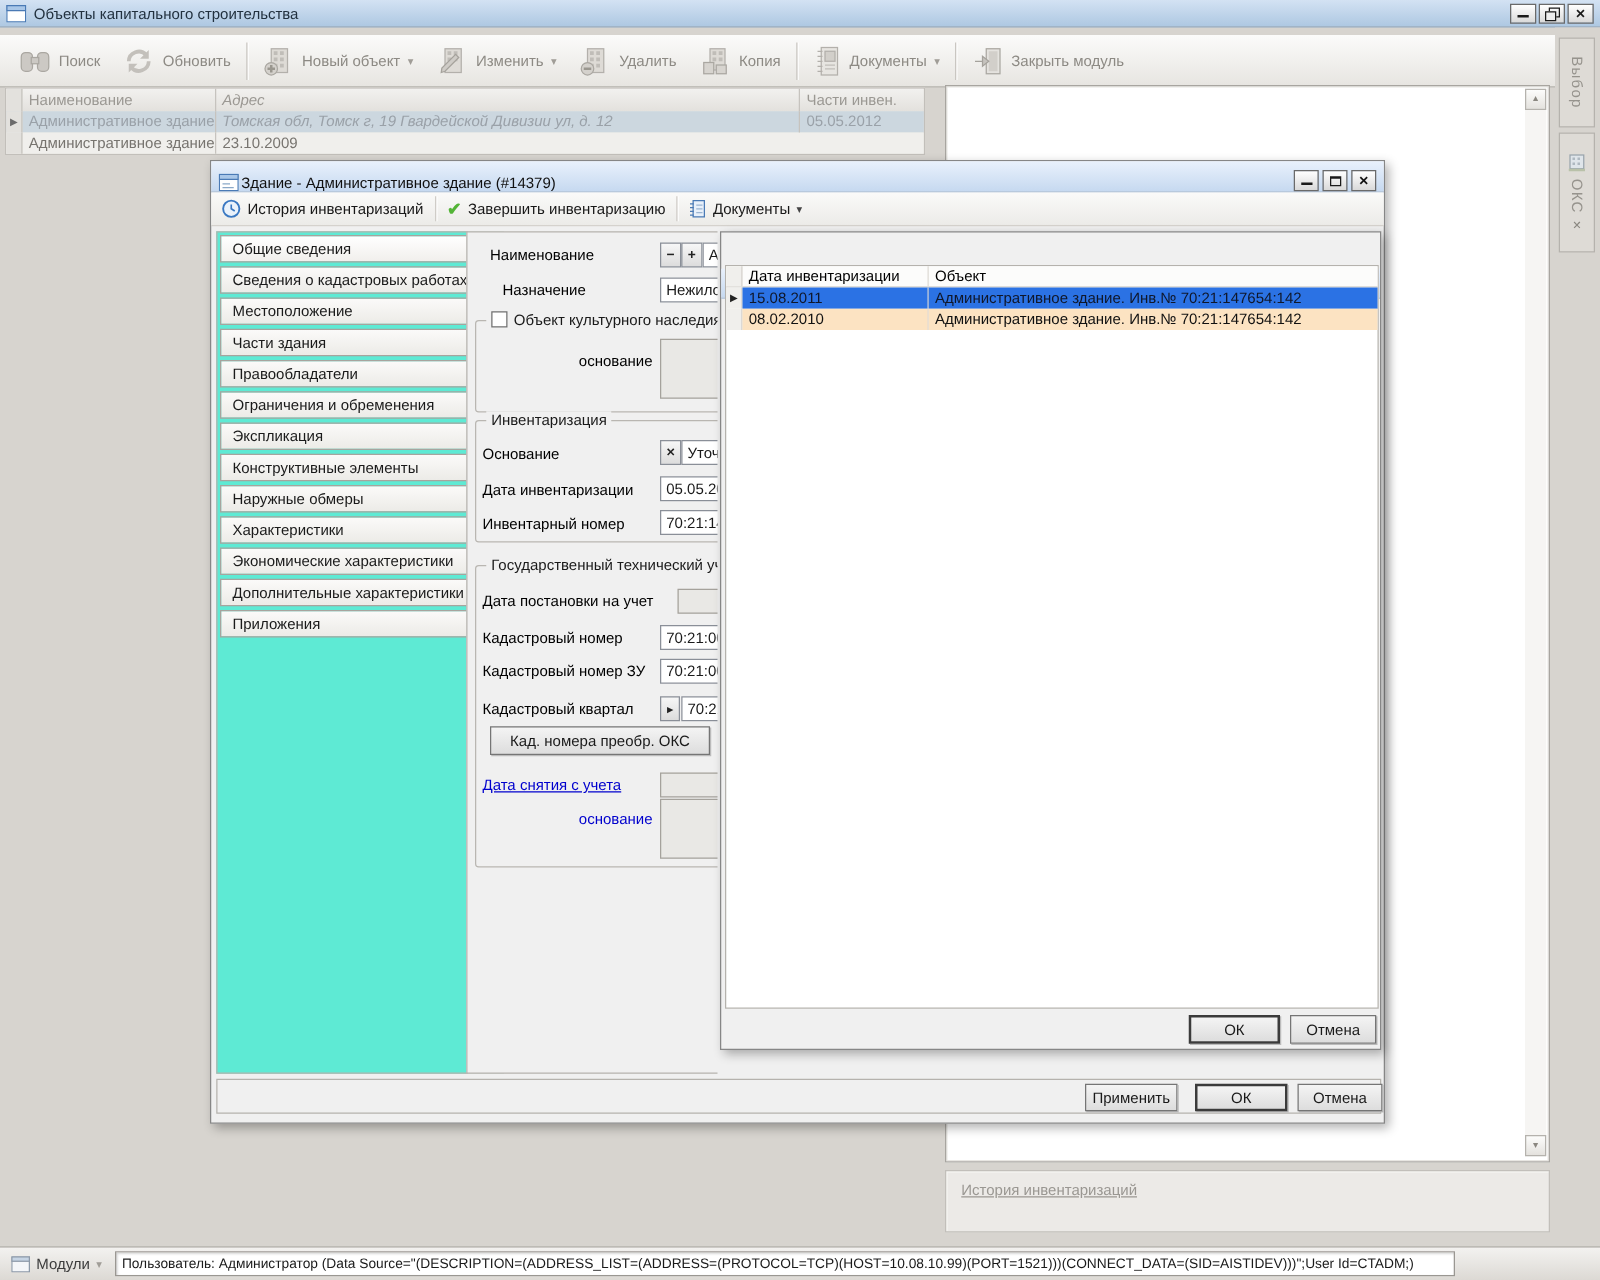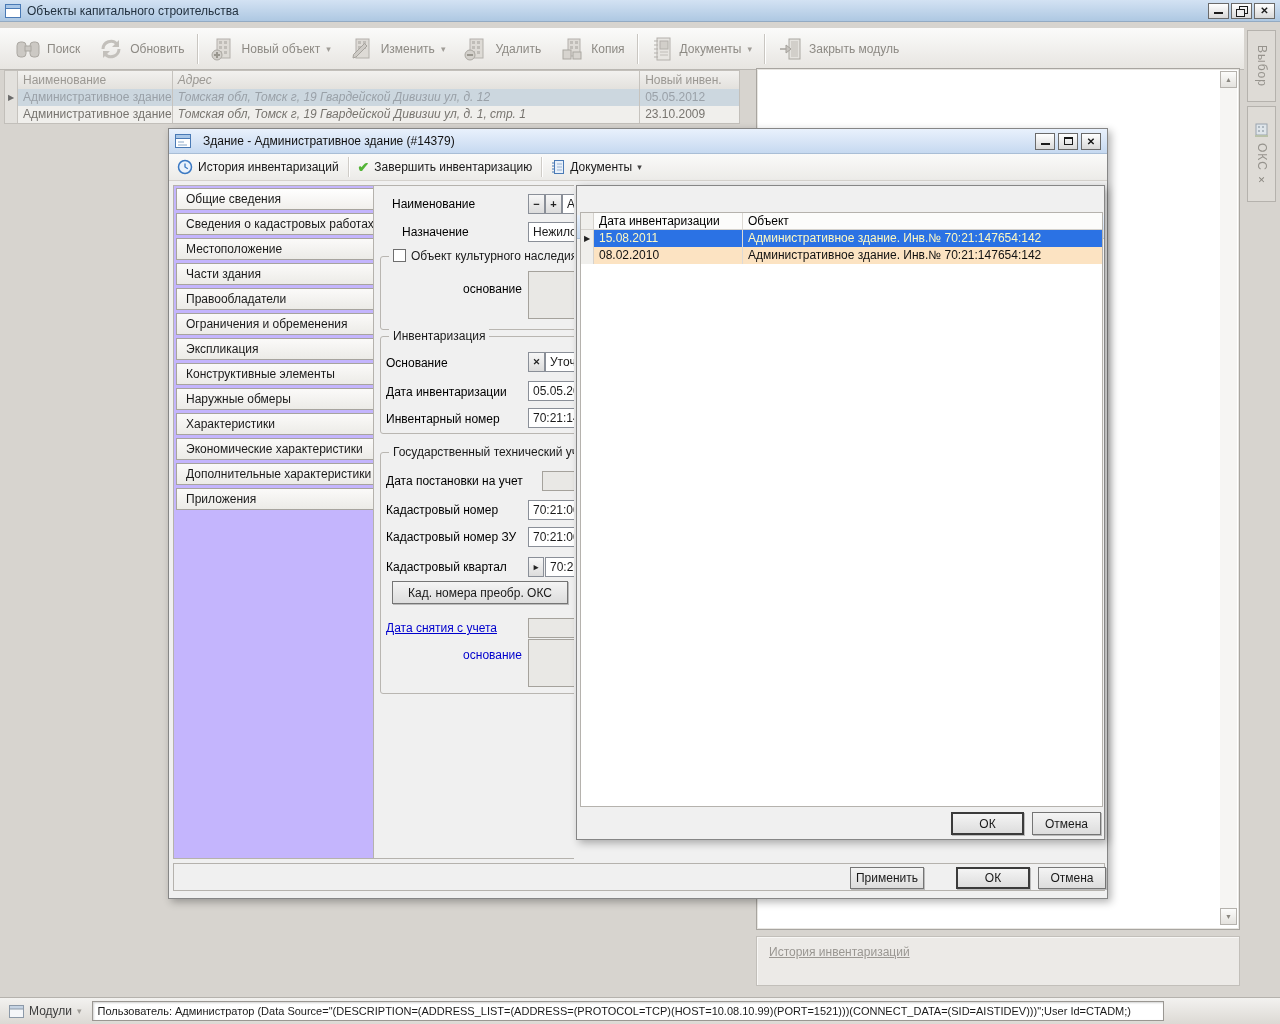--- a/index.html
+++ b/index.html
@@ -54,32 +54,32 @@
   .side-strip{position:absolute;left:1244px;top:22px;width:36px;height:971px;background:#d7d4cf;}
   .v-tab{position:absolute;left:3px;width:29px;border:1px solid #b5b2ad;background:#dedbd6;
     display:flex;flex-direction:column;align-items:center;justify-content:center;gap:5px;color:#96938d;}
   .v-text{writing-mode:vertical-rl;letter-spacing:1px;}
   .v-close{font-size:9px;color:#8a8780;}
 
   
   .dialog{position:absolute;background:#f0f0f0;border:1px solid #868686;
     box-shadow:3px 3px 8px rgba(0,0,0,.3);}
   .dlg-title{height:25px;background:linear-gradient(#e9f1fc,#c6d9f0);border-bottom:1px solid #a9bed6;
-    display:flex;align-items:center;padding:0 6px;gap:12px;color:#111;}
+    display:flex;align-items:flex-end;padding:0 6px;gap:2px;color:#111;}
   .dlg-btns{margin-left:auto;display:flex;gap:3px;}
   .dlg-btn{width:20px;height:17px;border:1px solid #6a6a6a;background:linear-gradient(#ffffff,#d9d9d9);
     display:flex;align-items:center;justify-content:center;font-size:10px;font-weight:bold;}
   .dlg-toolbar{height:27px;background:linear-gradient(#fafaf9,#ecebe8);border-bottom:1px solid #d5d2cd;
     display:flex;align-items:center;padding:0 8px;gap:9px;}
   .dt-item{display:flex;align-items:center;gap:5px;color:#181818;white-space:nowrap;}
   .dt-sep{width:1px;height:20px;background:#cfccc7;box-shadow:1px 0 0 #fff;}
   .check-ic{color:#53b437;font-weight:bold;font-size:14px;line-height:12px;}
 
   .tab-panel{position:absolute;left:4px;top:56px;width:230px;height:674px;border:1px solid #b5b2ad;
-    background:#c4b5fd;padding:2px;}
+    background:#5eead4;padding:2px;}
   .side-tab{height:22px;border:1px solid #a7a49e;background:linear-gradient(#fbfaf9,#ecebe7);
     display:flex;align-items:center;padding:0 9px;margin-bottom:3px;white-space:nowrap;overflow:hidden;}
   .side-tab.active{background:linear-gradient(#ffffff,#f1efec);}
 
   .form-panel{position:absolute;left:204px;top:56px;width:201px;height:674px;border:1px solid #b5b2ad;
     border-right:none;background:#f0f0f0;overflow:hidden;}
   .lbl{position:absolute;white-space:nowrap;color:#000;}
   .lbl.blue{color:#0000cd;}
   .fld{position:absolute;height:20px;border:1px solid #8a8f98;background:#fff;
     padding:2px 4px;white-space:nowrap;overflow:hidden;}
@@ -102,21 +102,21 @@
 
   
   .hd-client{position:absolute;left:3px;top:26px;width:523px;height:595px;background:#fff;
     border:1px solid #b5b2ad;}
   .hd-row{display:flex;height:17px;line-height:17px;}
   .hd-head{border-bottom:1px solid #d5d2cd;background:#fcfcfb;color:#000;}
   .hd-cell{padding:0 5px;border-right:1px solid #dddad5;overflow:hidden;white-space:nowrap;}
   .hd-sel{width:13px;padding:0;background:#f0efec;border-right:1px solid #d5d2cd;
     display:flex;align-items:center;justify-content:center;font-size:8px;color:#222;}
   .hc-date{width:149px;}.hc-obj{flex:1;border-right:none;}
-  .hd-row-sel{background:#2b72e4;color:#fef9c3;}
+  .hd-row-sel{background:#2b72e4;color:#0f172a;}
   .hd-row-alt{background:#fce3c2;color:#111;}
 
   
   .statusbar{position:absolute;left:0;top:997px;width:1280px;height:27px;
     background:linear-gradient(#f3f2f0,#dcd9d4);border-top:1px solid #b5b2ad;
     display:flex;align-items:center;padding:0 3px;gap:4px;}
   .modules-btn{display:flex;align-items:center;gap:5px;padding:2px 6px;color:#3c3c3c;}
   .status-field{width:1072px;height:20px;background:#fff;border:1px solid #9a9792;
     box-shadow:inset 1px 1px 2px rgba(0,0,0,.18);padding:0 5px;line-height:18px;font-size:11px;
     white-space:nowrap;overflow:hidden;color:#1a1a1a;}
@@ -273,32 +273,31 @@
       </span>
       <span>Закрыть модуль</span>
     </div>
   </div>
 
   <div class="main-grid">
     <div class="mg-row mg-head">
       <div class="mg-sel"></div>
       <div class="mg-cell c-name">Наименование</div>
       <div class="mg-cell c-addr">Адрес</div>
-      <div class="mg-cell c-date">Новый инвен.</div>
+      <div class="mg-cell c-date">Части инвен.</div>
     </div>
     <div class="mg-row mg-r1">
       <div class="mg-sel">▶</div>
       <div class="mg-cell c-name">Административное здание</div>
       <div class="mg-cell c-addr">Томская обл, Томск г, 19 Гвардейской Дивизии ул, д. 12</div>
       <div class="mg-cell c-date">05.05.2012</div>
     </div>
     <div class="mg-row mg-r2">
       <div class="mg-sel"></div>
       <div class="mg-cell c-name">Административное здание</div>
-      <div class="mg-cell c-addr">Томская обл, Томск г, 19 Гвардейской Дивизии ул, д. 1, стр. 1</div>
       <div class="mg-cell c-date">23.10.2009</div>
     </div>
   </div>
 
   <div class="view-panel">
     <div class="vscroll">
       <div class="sc-btn" style="top:0;">
           <span>▲</span>
         </div>
       <div class="sc-btn" style="bottom:0;top:auto;">
@@ -459,21 +458,21 @@
         </div>
       <div class="fld" style="left:171px;top:371px;width:200px;">70:21</div>
       <div class="push-btn" style="left:18px;top:395px;width:176px;">Кад. номера преобр. ОКС</div>
       <div class="lbl blue" style="left:12px;top:435px;text-decoration:underline;">Дата снятия с учета</div>
       <div class="fld dis" style="left:154px;top:432px;width:200px;"></div>
       <div class="lbl blue" style="left:8px;top:462px;width:140px;text-align:right;">основание</div>
       <div class="fld dis area" style="left:154px;top:453px;width:200px;"></div>
     </div>
 
     <div class="bottom-strip">
-      <div class="push-btn" style="left:676px;top:3px;width:74px;height:22px;">Применить</div>
+      <div class="push-btn" style="left:694px;top:3px;width:74px;height:22px;">Применить</div>
       <div class="push-btn default" style="left:782px;top:3px;width:74px;height:22px;">ОК</div>
       <div class="push-btn" style="left:864px;top:3px;width:68px;height:22px;">Отмена</div>
     </div>
   </div>
 
   <div class="dialog" style="left:576px;top:185px;width:529px;height:655px;">
     <div class="dlg-title" style="height:24px;margin-top:29px;">
       <span class="ic">
         <svg width="16" height="14">
             <rect x="0.5" y="0.5" width="15" height="13" fill="#fff" stroke="#4a7ab5"></rect>

